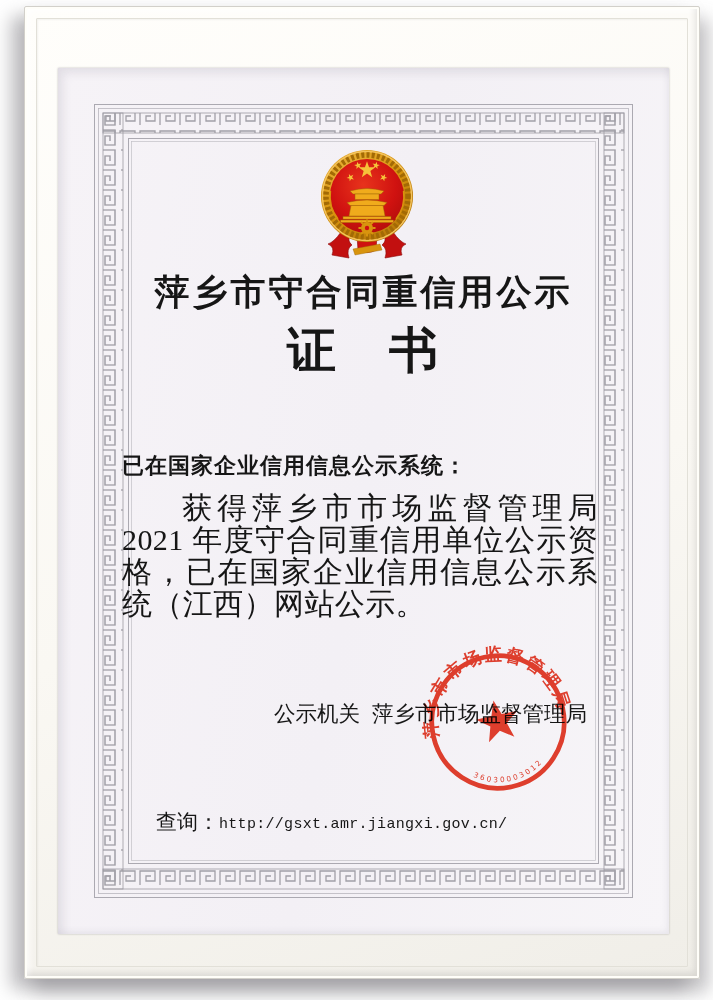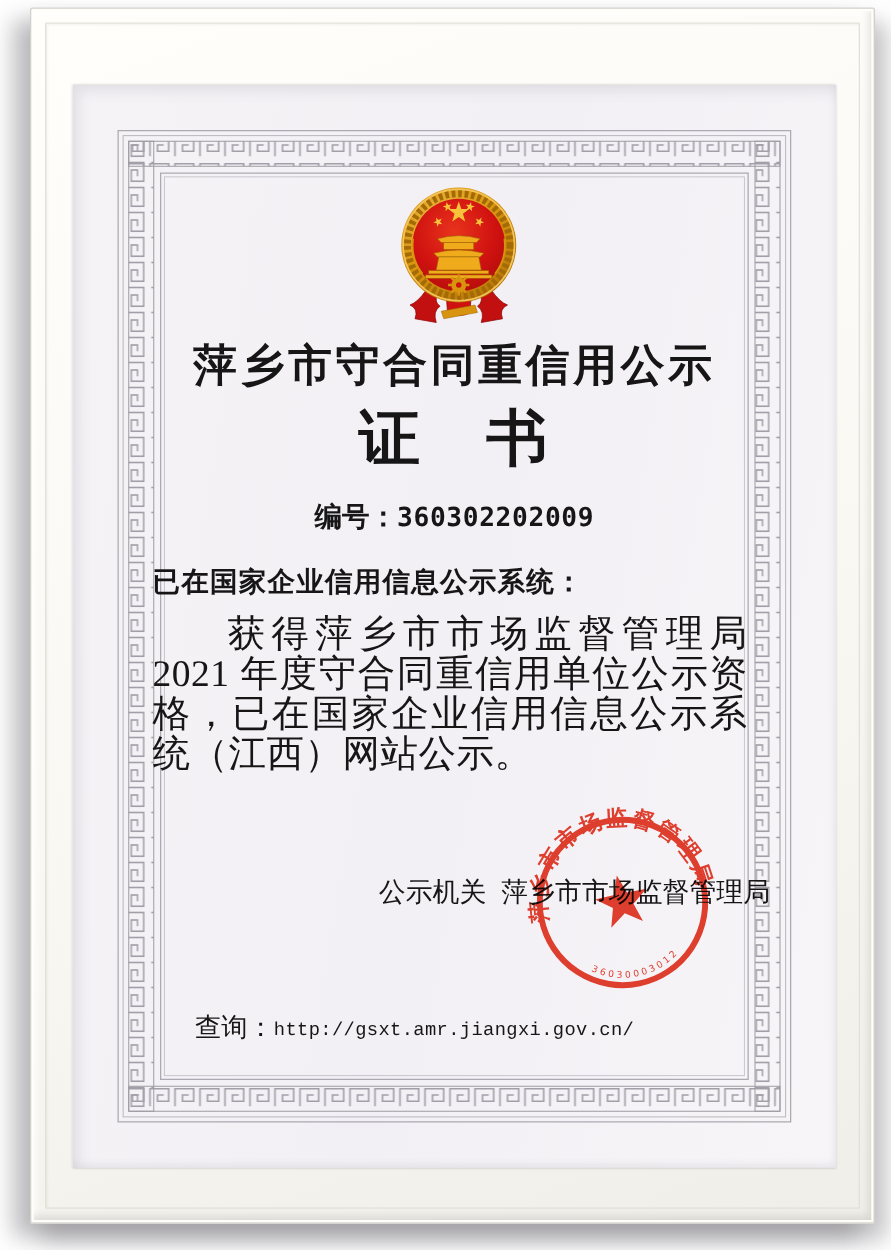--- a/index.html
+++ b/index.html
@@ -44,21 +44,21 @@
 
   .title{top:201px;font-size:35px;font-weight:bold;letter-spacing:3px;white-space:nowrap;}
   .cert-word{top:250px;font-size:49px;font-weight:bold;letter-spacing:2px;}
   .number-row{top:331px;font-size:22px;font-weight:600;}
   .number-digits{font-family:"DejaVu Sans Mono", monospace;font-size:21px;font-weight:600;letter-spacing:.5px;}
   .company{top:383px;left:64px;font-size:22px;font-weight:800;letter-spacing:1px;}
   .body-par{
     top:424px;left:64px;width:476px;font-size:30px;line-height:32px;
     text-align:justify;text-indent:2em;letter-spacing:.4px;font-weight:500;
   }
-  .issuer-block{top:631px;left:216px;width:288px;font-size:21.5px;z-index:1;margin-left:29px;}
+  .issuer-block{top:631px;left:216px;width:288px;font-size:21.5px;z-index:1;}
   .issuer-line{display:flex;gap:12px;white-space:nowrap;}
   .date-line{margin-top:12px;text-align:right;letter-spacing:1.5px;padding-right:2px;}
   .query-row{top:740px;left:98px;font-size:21px;white-space:nowrap;}
   .query-url{font-family:"Liberation Mono", monospace;font-size:15px;letter-spacing:.3px;vertical-align:1px;margin-top:25px;}
 
   .seal{
     position:absolute;left:356px;top:570px;width:168px;height:168px;
     mix-blend-mode:multiply;opacity:.92;transform:rotate(-12deg);z-index:2;
   }
 </style>
@@ -144,23 +144,20 @@
           <circle r="6" fill="#d8940e"></circle>
           <circle r="2.2" fill="#cf1110"></circle>
         </g>
         <path d="M21,73 A37 37 0 0 1 13.5,45" fill="none" stroke="#d8940e" stroke-width="1.4"></path>
         <path d="M79,73 A37 37 0 0 0 86.5,45" fill="none" stroke="#d8940e" stroke-width="1.4"></path>
       </svg>
 
       <div class="abs centered title">萍乡市守合同重信用公示</div>
       <div class="abs centered cert-word">证　书</div>
 
-      <div class="abs centered number-row">
-        <span>编号：</span><span class="number-digits">360302202009</span>
-      </div>
 
       <div class="abs company">已在国家企业信用信息公示系统：</div>
       <div class="abs body-par">获得萍乡市市场监督管理局 2021 年度守合同重信用单位公示资格，已在国家企业信用信息公示系统（江西）网站公示。</div>
 
       <div class="abs issuer-block">
         <div class="issuer-line">
           <span>公示机关</span>
           <span>萍乡市市场监督管理局</span>
         </div>
       </div>

